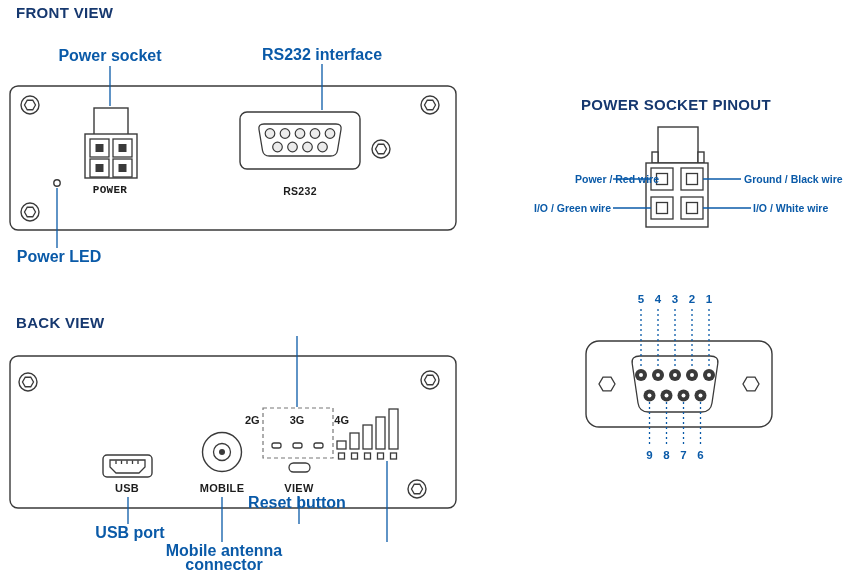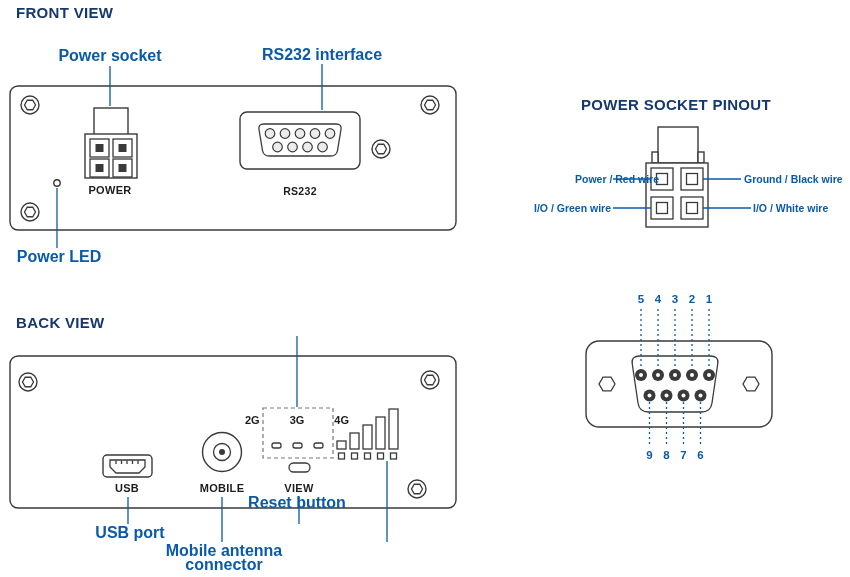--- a/index.html
+++ b/index.html
@@ -185,21 +185,21 @@
       <path d="M683.5,402 V446" class="blue-line dotted"></path>
       <path d="M700.5,402 V446" class="blue-line dotted"></path>
     </g>
   </svg>
 
   <div class="t title l" style="left:16px;top:4px;">FRONT VIEW</div>
 
   <div class="t callout" style="left:40px;top:49px;width:140px;">Power socket</div>
   <div class="t callout" style="left:252px;top:48px;width:140px;">RS232 interface</div>
   <div class="t callout" style="left:0px;top:250px;width:118px;">Power LED</div>
-  <div class="t devlabel" style="left:74px;top:184px;width:72px;">POWER</div>
+  <div class="t devlabel" style="left:74px;top:184px;width:72px;font-family:Liberation Mono, monospace;">POWER</div>
   <div class="t devlabel" style="left:270px;top:185px;width:60px;font-size:10.5px;">RS232</div>
 
   <div class="t title" style="left:560px;top:96px;width:232px;">POWER SOCKET PINOUT</div>
   <div class="t pinlabel" style="left:520px;top:173px;width:91px;text-align:right;margin-left:48px;">Power / Red wire</div>
   <div class="t pinlabel" style="left:744px;top:173px;width:104px;">Ground / Black wire</div>
   <div class="t pinlabel" style="left:520px;top:202px;width:91px;text-align:right;">I/O / Green wire</div>
   <div class="t pinlabel" style="left:753px;top:202px;width:96px;">I/O / White wire</div>
 
   <div class="t pinnum" style="left:633px;top:292px;">5</div>
   <div class="t pinnum" style="left:650px;top:292px;">4</div>

